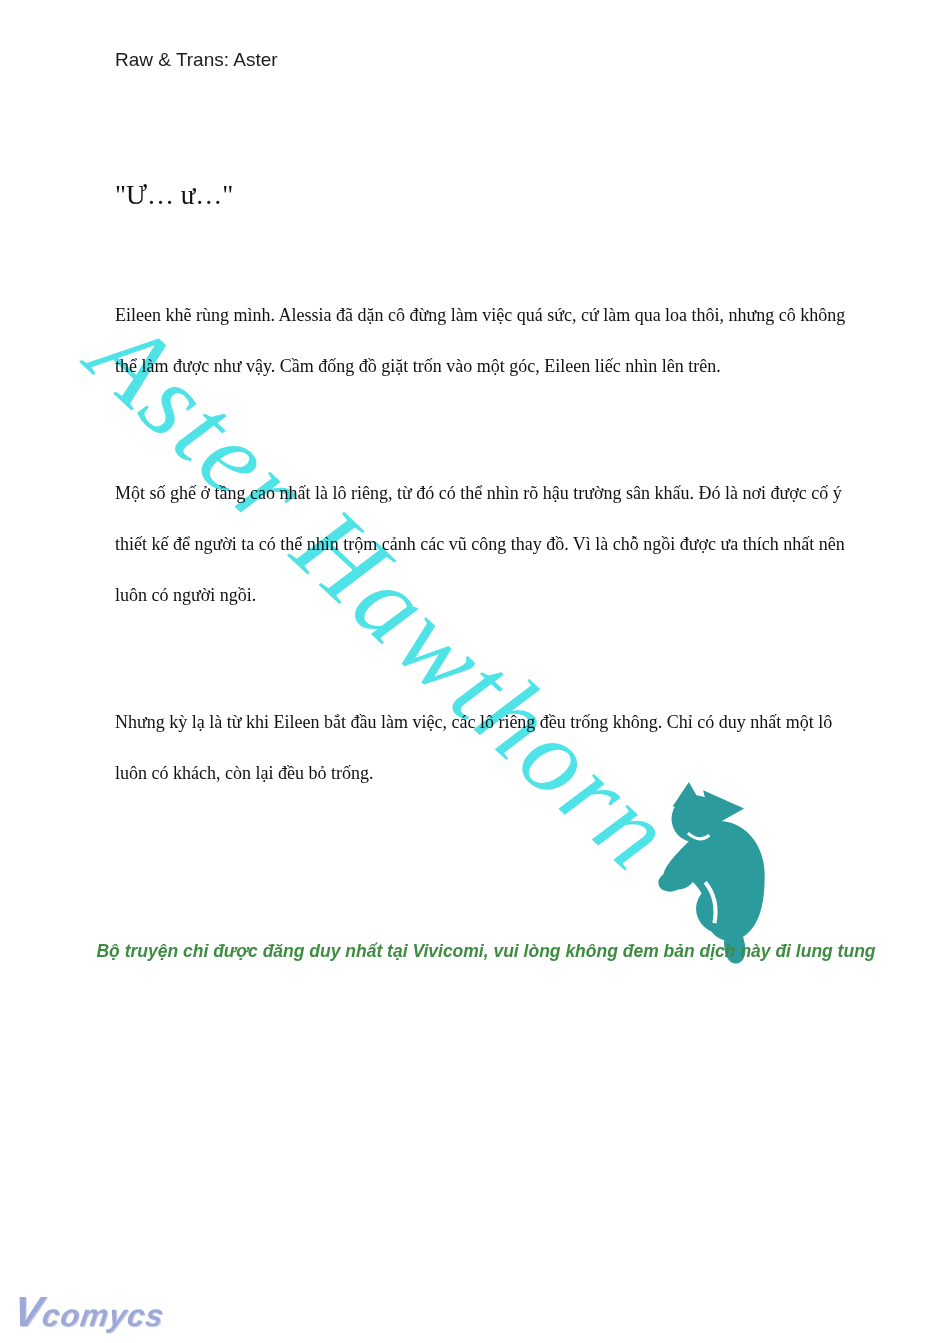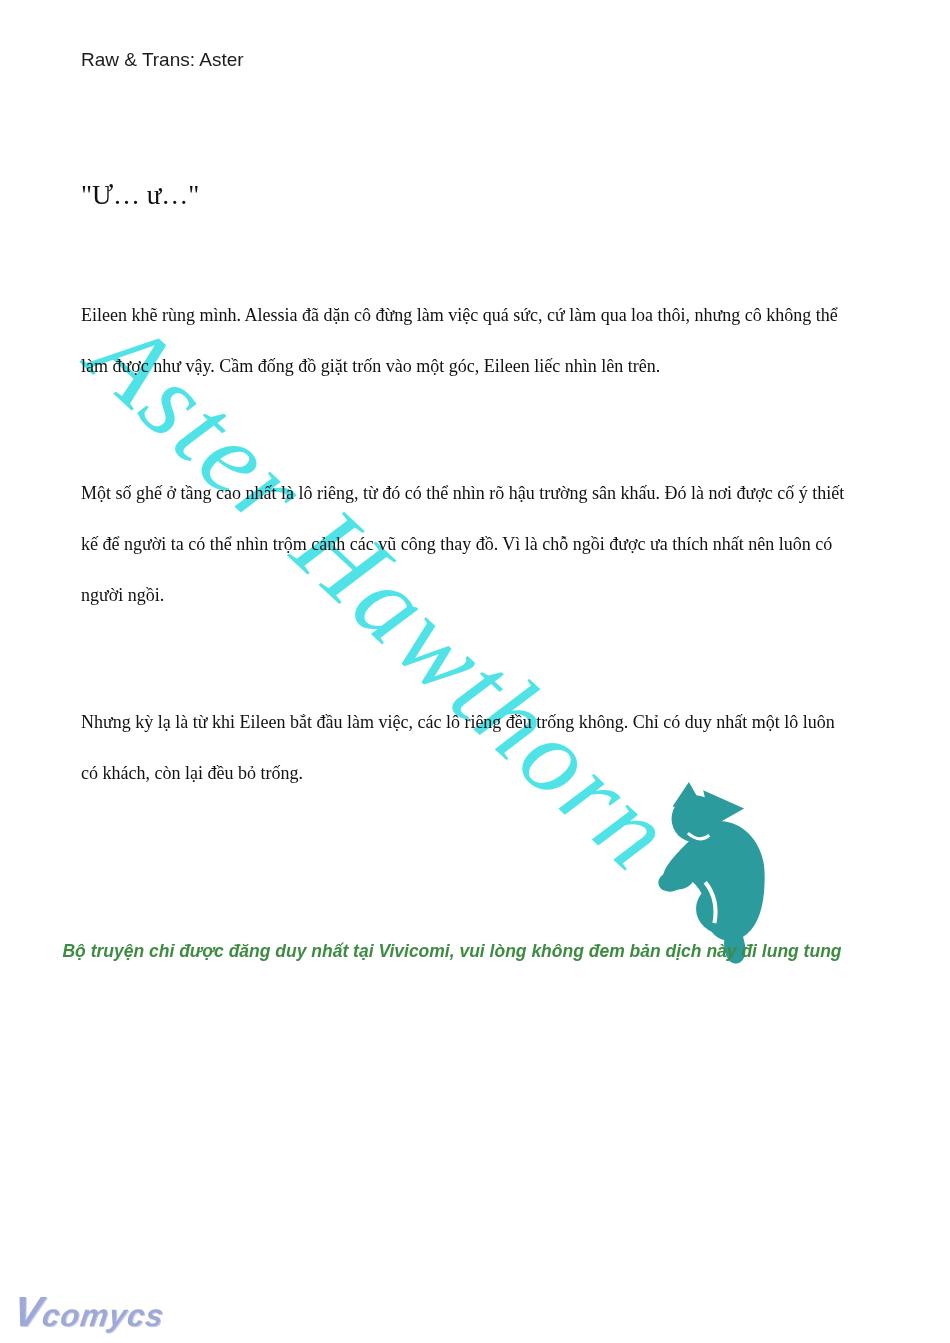--- a/index.html
+++ b/index.html
@@ -46,21 +46,21 @@
     letter-spacing: 1px;
     color: #9fa9d8;
     transform: skewX(-8deg);
     text-shadow: 1px 1px 0 #c9d0ec;
   }
   .vcomycs-logo::first-letter { font-size: 42px; }
 
   
   .content {
     position: relative; z-index: 1;
-    padding: 50px 95px 0 81px;
+    padding: 50px 95px 0 115px;
   }
 
   .credit-header {
     font-family: "Liberation Sans", sans-serif;
     font-size: 19px;
     line-height: 20px;
     color: #1c1c1c;
   }
 
   .dialogue-line {

